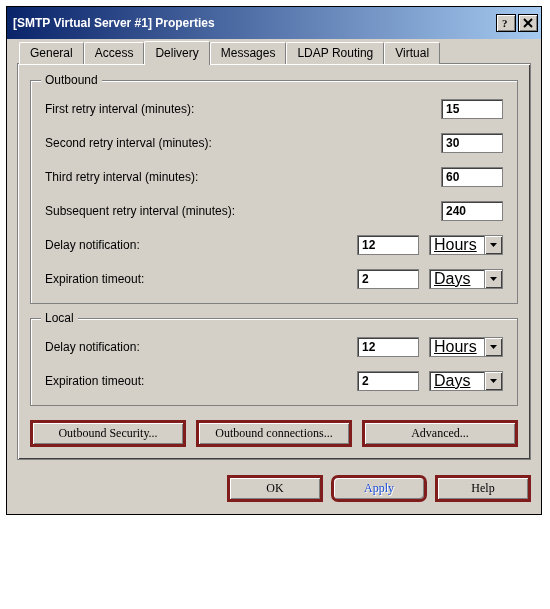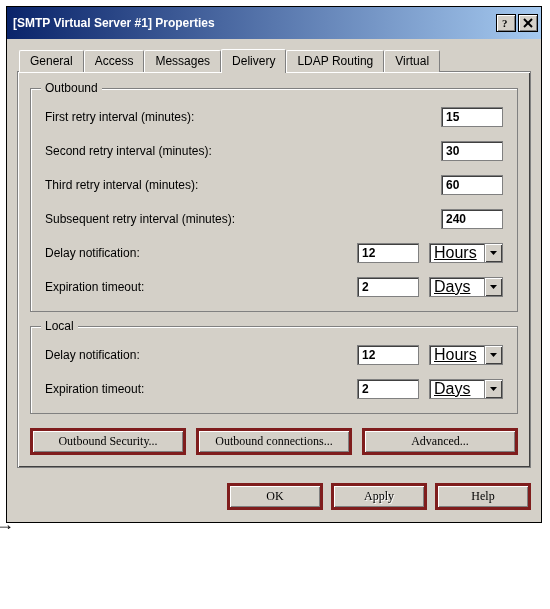--- a/index.html
+++ b/index.html
@@ -35,21 +35,21 @@
     background: #d4d0c8;
     border: 1px solid #000;
     box-shadow: inset 1px 1px 0 #fff, inset -1px -1px 0 #808080;
     display: flex; align-items: center; justify-content: center;
     color: #000; font-weight: bold; font-size: 12px;
     line-height: 1;
   }
   .titlebar .btn svg { width: 10px; height: 10px; }
   
   .client {
-    padding: 10px 10px 12px 10px;
+    padding: 2px 10px 12px 10px;
     background: #d4d0c8;
   }
   
   .tabbar {
     display: flex;
     align-items: flex-end;
     position: relative;
     z-index: 2;
     margin-left: 2px;
   }
@@ -140,21 +140,21 @@
     padding: 3px 0;
     text-align: center;
     font-family: Liberation Serif, serif; font-size: 12px;
   }
   .btnrow .pushbtn { flex: 1; }
   .bottom-btns {
     display: flex; gap: 8px; justify-content: flex-end;
     margin-top: 14px;
   }
   .bottom-btns .pushbtn { width: 90px; }
-  .disabled { color: #000000; text-shadow: 1px 1px 0 #fff; }
+  .disabled { color: #1d4ed8; text-shadow: 1px 1px 0 #fff; border-radius: 7px; }
   
   .arrow-annot {
     position: absolute;
     left: -4px;
     top: 508px;
     font-size: 18px;
     font-weight: bold;
     color: #000;
     pointer-events: none;
     letter-spacing: -4px;
@@ -182,22 +182,22 @@
               <line x1="9" y1="1" x2="1" y2="9" stroke="#000" stroke-width="2"></line>
             </svg>
         </div>
       </div>
     </div>
 
     <div class="client">
       <div class="tabbar">
         <div class="tab">General</div>
         <div class="tab">Access</div>
+        <div class="tab active">Delivery</div>
         <div class="tab">Messages</div>
-        <div class="tab active">Delivery</div>
         <div class="tab">LDAP Routing</div>
         <div class="tab">Virtual</div>
       </div>
 
       <div class="tab-panel">
 
         <div class="group">
           <span class="legend">Outbound</span>
 
           <div class="row">

